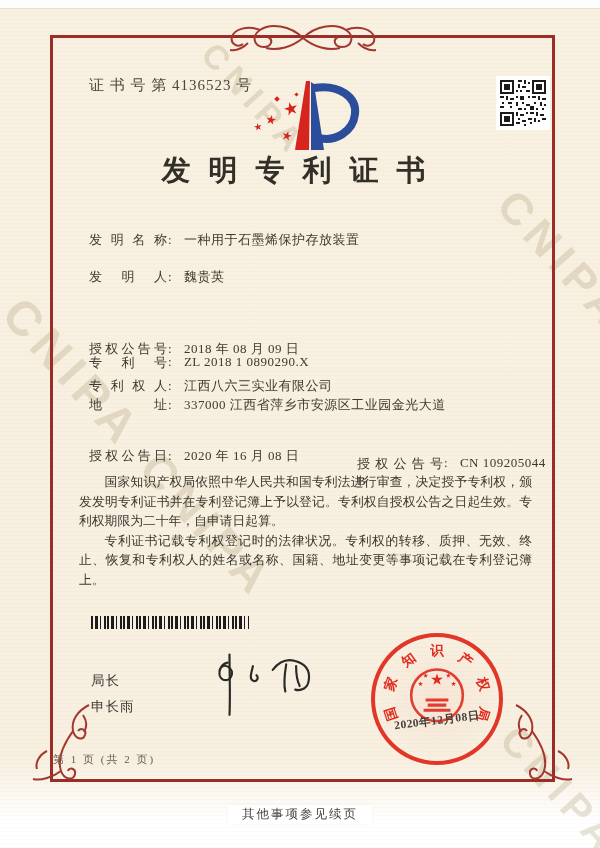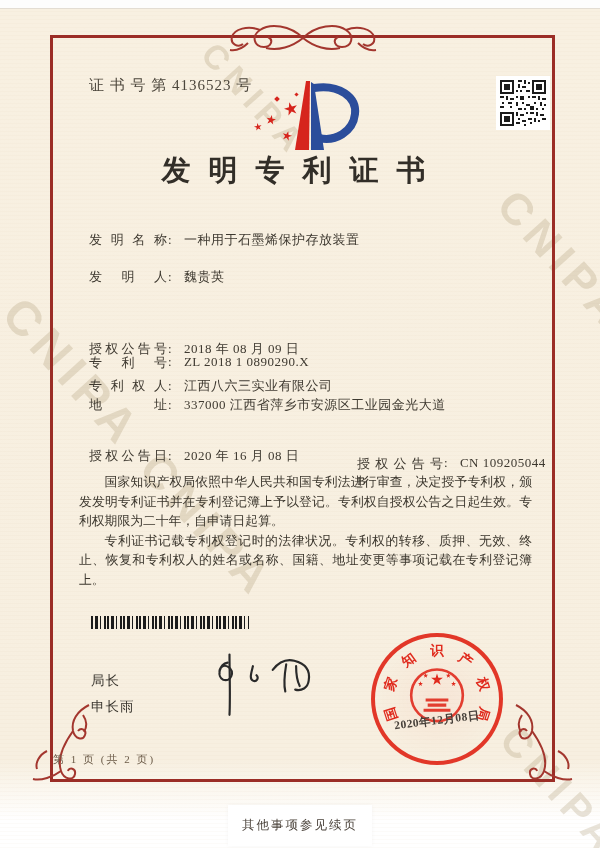--- a/index.html
+++ b/index.html
@@ -29,21 +29,21 @@
   .barcode{position:absolute;left:38px;top:578px;width:158px;height:13px;background:repeating-linear-gradient(90deg,#1c1c1c 0 2px,transparent 2px 4px,#1c1c1c 4px 7px,transparent 7px 9px,#1c1c1c 9px 10px,transparent 10px 13px,#1c1c1c 13px 15px,transparent 15px 16px);}
   .sig-block{position:absolute;left:38px;top:630px;font-size:13.5px;color:#3a362f;line-height:26px;letter-spacing:1px;}
   .sig-hand{position:absolute;left:138px;top:612px;}
   
   .seal{position:absolute;left:318px;top:595px;width:132px;height:132px;border:4px solid rgba(223,39,24,0.92);border-radius:50%;box-sizing:border-box;background:radial-gradient(circle,rgba(255,80,60,0.06),rgba(255,80,60,0.0) 70%);z-index:3;}
   .seal-ring{position:absolute;inset:0;}
   .seal-ring span{position:absolute;left:50%;top:50%;width:18px;height:18px;margin:-9px 0 0 -9px;display:flex;align-items:center;justify-content:center;font-weight:bold;font-size:13.5px;color:#e02a1d;transform-origin:center;}
   .seal-emblem{position:absolute;left:50%;top:50%;transform:translate(-50%,-56%);}
   .seal-date{position:absolute;left:0;top:76px;width:100%;text-align:center;font-size:11.5px;font-weight:bold;color:#46403a;transform:rotate(-7deg);letter-spacing:0.5px;}
   .page-info{position:absolute;left:0;top:714px;width:100%;text-align:left;font-size:11px;color:#6b5b48;letter-spacing:2px;}
-  .bottom-note{position:absolute;left:50%;top:805px;transform:translateX(-50%);background:#ffffff;padding:12px 14px;font-size:12.5px;color:#4a423a;letter-spacing:2px;z-index:2;box-shadow:0 0 4px rgba(0,0,0,0.04);}
+  .bottom-note{position:absolute;left:50%;top:805px;transform:translateX(-50%);background:#ffffff;padding:1px 14px;font-size:12.5px;color:#4a423a;letter-spacing:2px;z-index:2;box-shadow:0 0 4px rgba(0,0,0,0.04);}
 </style>
 </head>
 <body>
 
 <div class="page">
 
   <div class="top-strip"></div>
 
   <span class="wm" style="left:185px;top:80px;font-size:34px;">CNIPA</span>
   <span class="wm" style="left:478px;top:235px;font-size:44px;">CNIPA</span>

